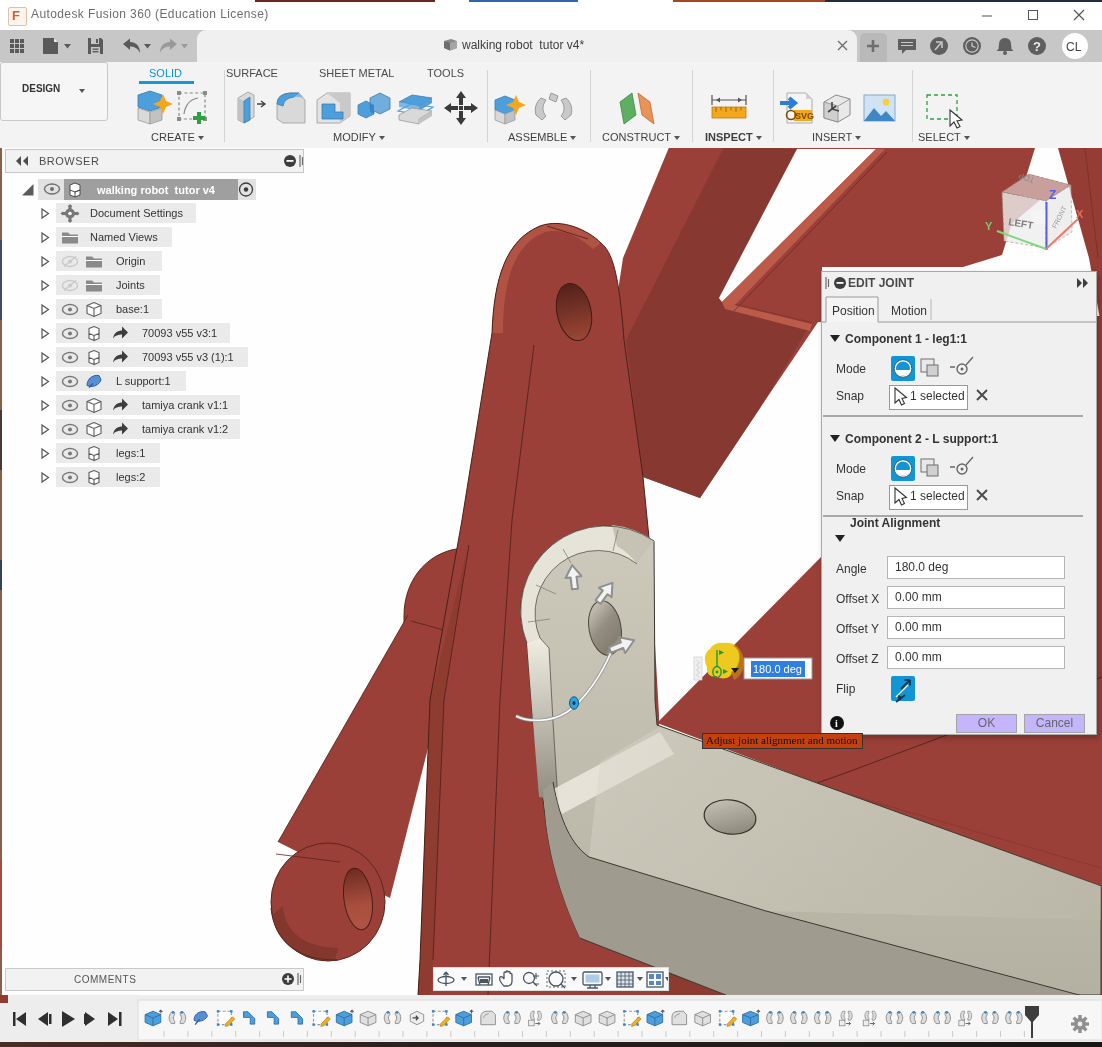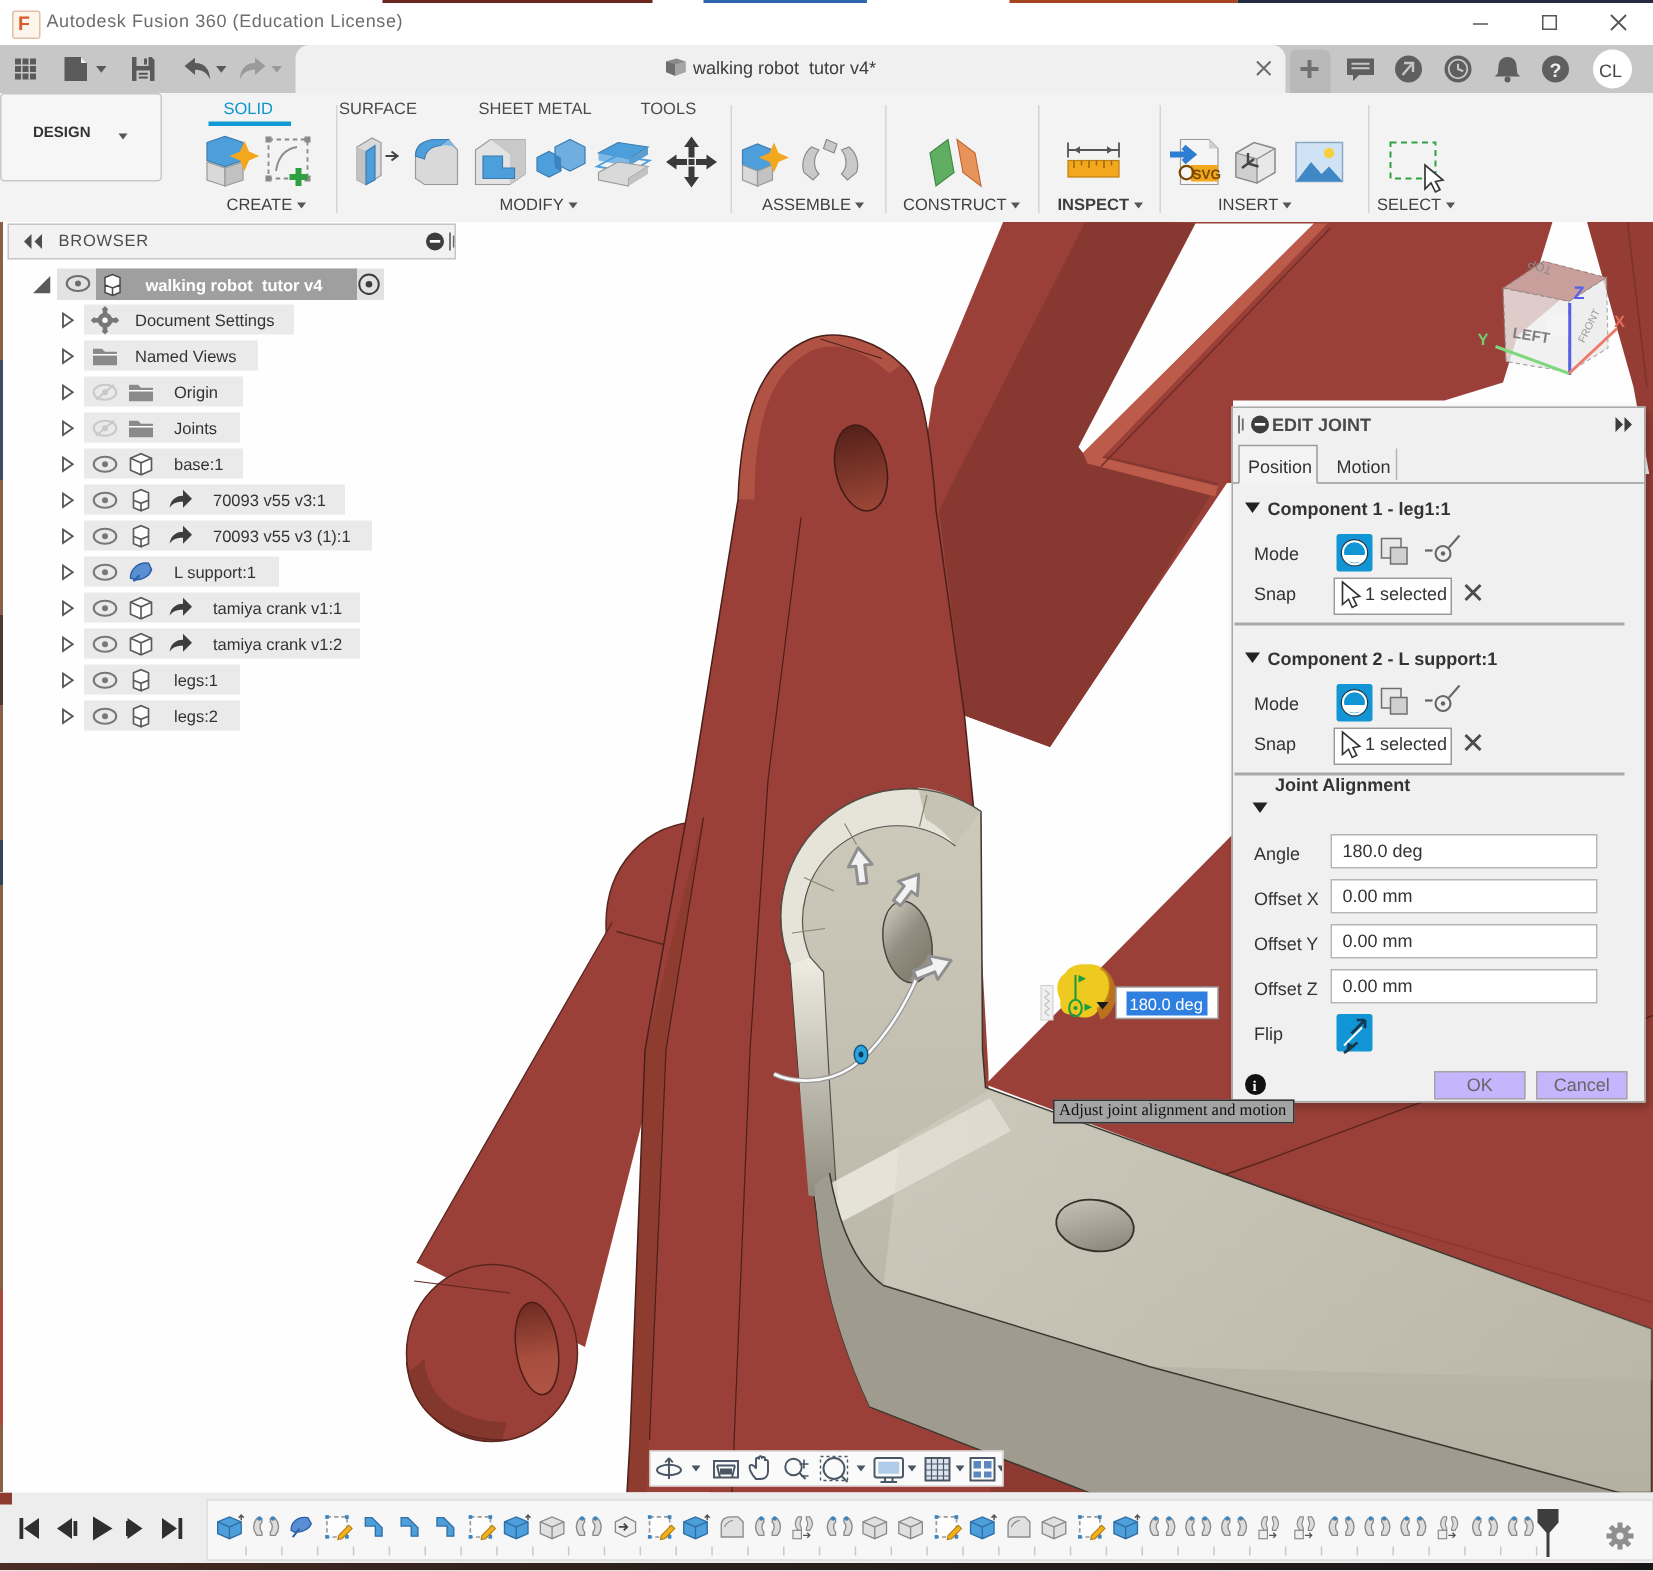--- a/index.html
+++ b/index.html
@@ -30,21 +30,21 @@
 #comments{left:5px;top:968px;width:299px;height:23px;background:#f2f2f2;border:1px solid #c9c9c9;box-sizing:border-box;}
 #comments .t{position:absolute;left:68px;top:5px;font-size:10px;color:#555;letter-spacing:.5px;}
 
 #dlg{left:821px;top:271px;width:276px;height:464px;background:#f0f0f0;border:1px solid #a9a9a9;box-sizing:border-box;box-shadow:2px 3px 6px rgba(0,0,0,.25);font-size:12px;color:#333;}
 #dlg .bold{font-weight:bold;}
 .dlgrow{position:absolute;font-size:12px;color:#333;}
 .inp{position:absolute;left:65px;top:285px;width:178px;height:23px;background:#fff;border:1px solid #b5b5b5;box-sizing:border-box;font-size:12px;color:#333;padding:3px 0 0 7px;}
 .snapbox{position:absolute;left:67px;width:79px;height:25px;background:#fff;border:1px solid #999;box-sizing:border-box;}
 .okbtn{position:absolute;width:61px;height:19px;background:#c4b5fd;border:1px solid #a5a5a5;box-sizing:border-box;text-align:center;font-size:12px;color:#666;padding-top:1px;}
 
-#tooltip{left:702px;top:733px;width:161px;height:16px;background:#a3a3a3;border:1px solid #333;box-sizing:border-box;font-family:"Liberation Serif",serif;font-size:11px;color:#111;padding-left:3px;}
+#tooltip{left:702px;top:733px;width:161px;height:16px;background:#c2410c;border:1px solid #333;box-sizing:border-box;font-family:"Liberation Serif",serif;font-size:11px;color:#111;padding-left:3px;}
 
 #nav{left:433px;top:967px;width:236px;height:24px;background:#fafafa;border:1px solid #dcdcdc;box-sizing:border-box;}
 
 #timeline{left:0;top:995px;width:1102px;height:52px;background:#eee;}
 #tlbottom{left:0;top:1042px;width:1102px;height:5px;background:linear-gradient(90deg,#4a2c24,#2a1f1c 40%,#191616);}
 </style>
 </head>
 <body>
 <div id="app">
 
@@ -565,20 +565,28 @@
         <use href="#eye" x="70" y="277.5"></use>
         <use href="#cube2" x="94" y="277.5"></use>
         <text x="116" y="281">legs:1</text>
     <rect x="56" y="291" width="104" height="20" fill="#eaeaea"></rect>
     <use href="#arr" x="42" y="301.5"></use>
         <use href="#eye" x="70" y="301.5"></use>
         <use href="#cube2" x="94" y="301.5"></use>
         <text x="116" y="305">legs:2</text>
   </g>
 </svg>
+<div id="comments" class="abs">
+      <span class="t">COMMENTS</span>
+  <svg class="abs" style="left:0;top:0" width="297" height="21">
+    <circle cx="282" cy="10" r="6" fill="#3d3d3d"></circle>
+        <path d="M278.5 10 l7 0 M282 6.5 l0 7" stroke="#fff" stroke-width="1.6"></path>
+    <path d="M292 4 l0 12 M294.5 6 l0 8" stroke="#6a6a6a" stroke-width="1.2"></path>
+  </svg>
+</div>
 
 <div id="nav" class="abs">
   <svg width="234" height="22">
     <g stroke="#4a5664" fill="none" stroke-width="1.3">
 
       <ellipse cx="12" cy="12" rx="8" ry="3.5"></ellipse>
       <path d="M12 4 l0 14 M12 4 l-2.5 3 M12 4 l2.5 3"></path>
       <path d="M27 9 l6 0 l-3 4 Z" fill="#4a5664" stroke="none"></path>
 
       <rect x="42" y="6" width="16" height="11"></rect>

